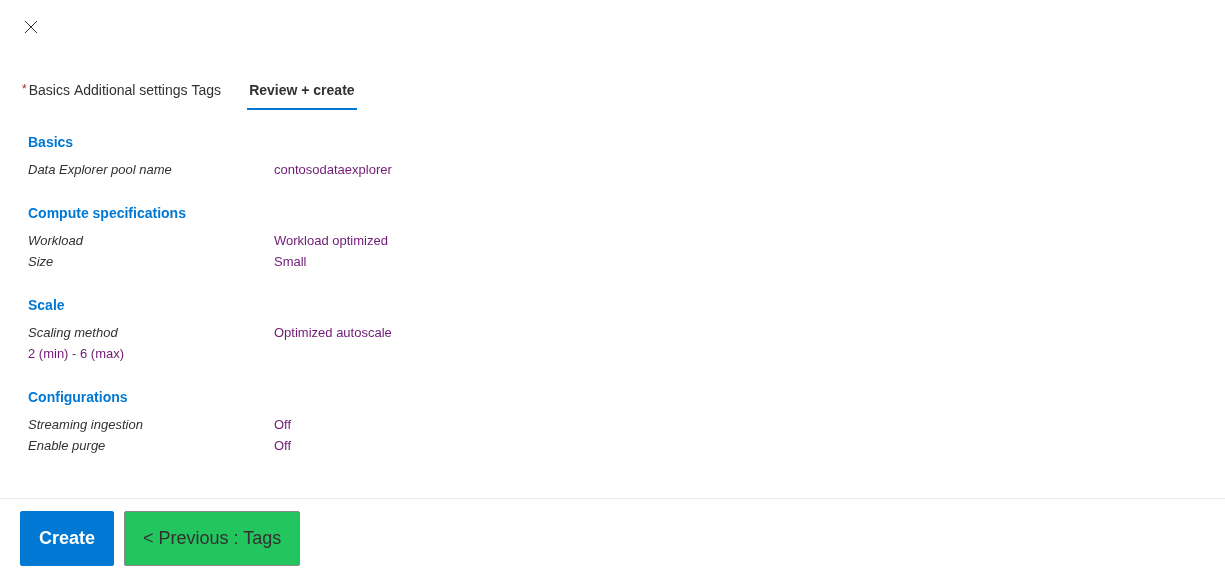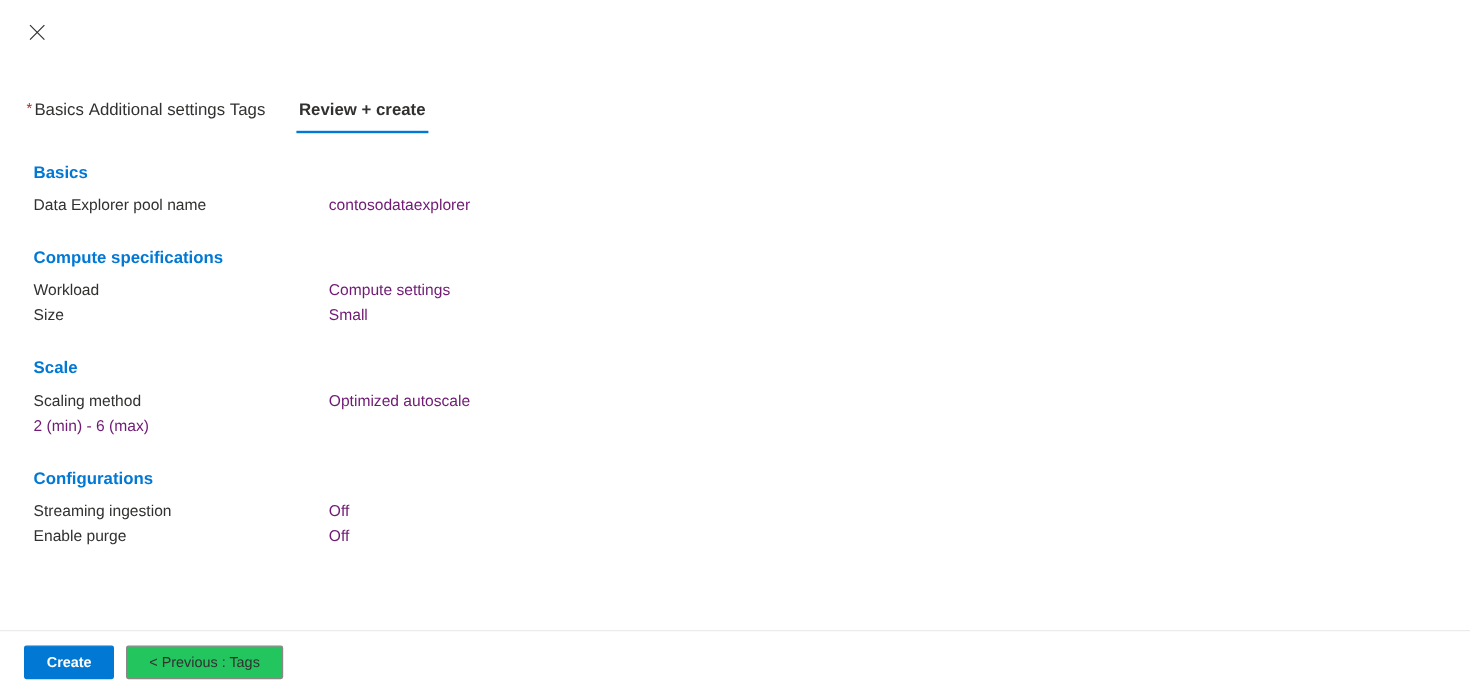--- a/index.html
+++ b/index.html
@@ -83,38 +83,39 @@
       margin-bottom: 12px;
     }
     .row {
       display: flex;
       margin-bottom: 6px;
       font-size: 13px;
     }
     .row-label {
       width: 246px;
       color: #323130;
+      font-style: italic;
     }
     .row-value {
       color: #701a75;
     }
     .footer {
       position: absolute;
       bottom: 0;
       left: 0;
       right: 0;
       display: flex;
       gap: 10px;
       padding: 12px 20px;
       border-top: 1px solid #edebe9;
       background: #fff;
     }
     .btn {
-      padding: 6px 18px;
-      font-size: 12px;
+      padding: 16px 18px;
+      font-size: 18px;
       border-radius: 2px;
       cursor: pointer;
       font-family: inherit;
     }
     .btn-primary {
       background: #0078d4;
       color: #fff;
       border: 1px solid #0078d4;
       font-weight: 600;
     }
@@ -149,21 +150,21 @@
     <div class="row">
       <div class="row-label">Data Explorer pool name</div>
       <div class="row-value">contosodataexplorer</div>
     </div>
   </div>
 
   <div class="section">
     <div class="section-title">Compute specifications</div>
     <div class="row">
       <div class="row-label">Workload</div>
-      <div class="row-value">Compute settings</div>
+      <div class="row-value">Workload optimized</div>
     </div>
     <div class="row">
       <div class="row-label">Size</div>
       <div class="row-value">Small</div>
     </div>
   </div>
 
   <div class="section">
     <div class="section-title">Scale</div>
     <div class="row">

